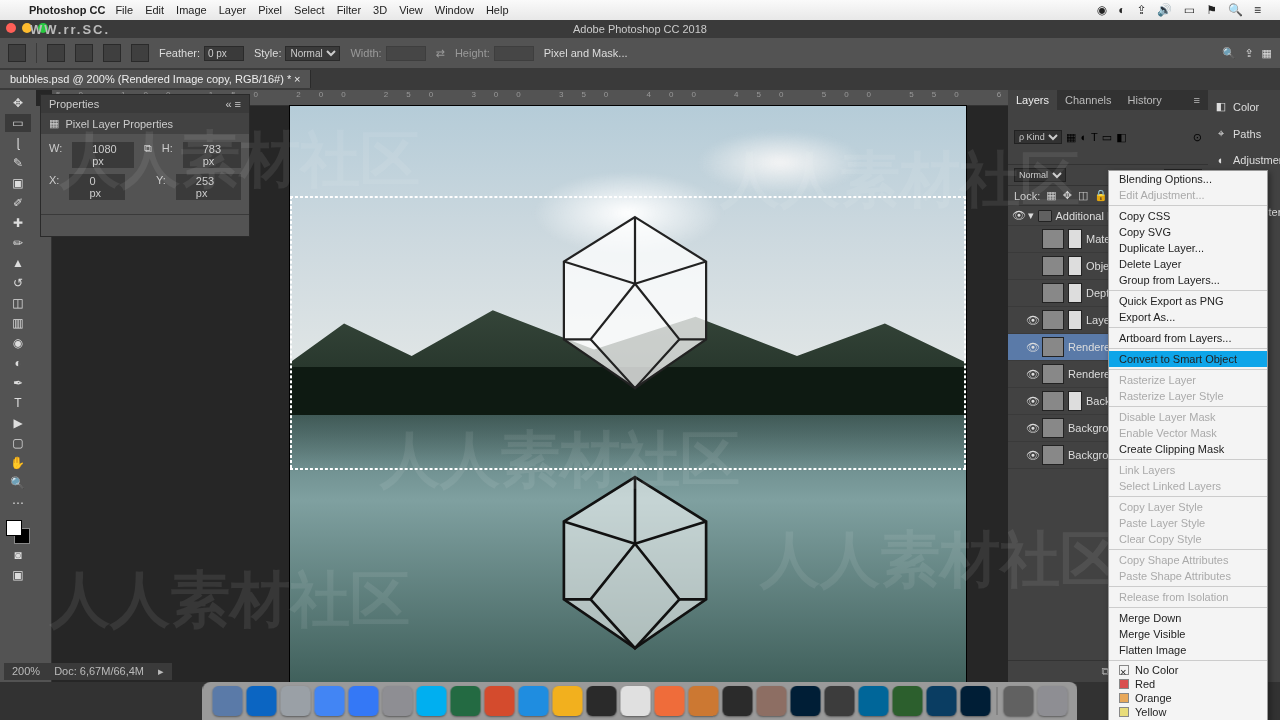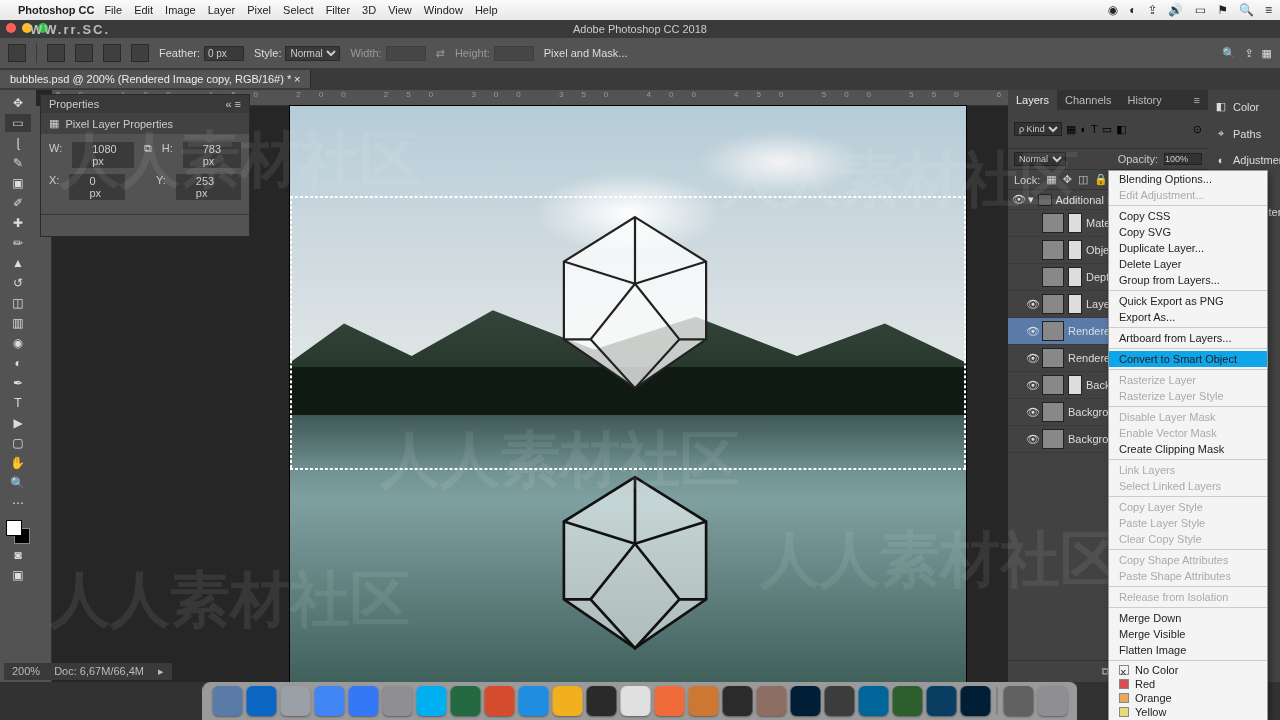--- a/index.html
+++ b/index.html
@@ -1,19 +1,19 @@
 <!DOCTYPE html>
 <html><head>
 <meta charset="utf-8">
 <style>
 * { margin: 0; padding: 0; box-sizing: border-box; font-family: -apple-system, "Helvetica Neue", Arial, sans-serif; font-size: 11px; user-select: none; }
 body { width: 1280px; height: 720px; background: #323232; overflow: hidden; position: relative; }
 
 
-.mac-menubar { height: 20px; background: linear-gradient(#fafafa,#e8e8e8); display: flex; align-items: center; padding: 0 8px; color: #222; }
+.mac-menubar { height: 20px; background: linear-gradient(#fafafa,#e8e8e8); display: flex; align-items: center; padding: 0 19px; color: #222; }
 .mac-menubar .apple { margin-right: 10px; }
 .mac-menubar .app-name { font-weight: 600; margin-right: 10px; }
 .mac-menubar .menu-item { margin-right: 12px; }
 .mac-menubar .spacer { flex: 1; }
 .mac-menubar .status-icons span { margin-left: 8px; font-size: 12px; }
 
 
 .app-titlebar { height: 18px; background: #3a3a3a; color: #ccc; text-align: center; font-size: 11px; line-height: 18px; position: relative; }
 .app-titlebar .traffic { position: absolute; left: 6px; top: 3px; display: flex; gap: 6px; }
 .app-titlebar .traffic span { width: 10px; height: 10px; border-radius: 50%; display: inline-block; }
@@ -72,21 +72,21 @@
 .shape svg { width:100%; height:100%; }
 .shape2 { top:360px; }
 .right-strip { width: 36px; background: #424242; display:flex; flex-direction:column; gap:14px; padding-top:10px; align-items:flex-start; padding-left:6px; color:#ddd; font-size:10px;}
 .right-strip .item { display:flex; align-items:center; gap:5px; cursor:pointer; }
 .right-strip .item .ic { width:14px; text-align:center;}
 
 .right-panels { position:absolute; right:36px; top:90px; bottom:38px; width:200px; background:#424242; display:flex; flex-direction:column;}
 .panel-tabs { display:flex; background:#323232; font-size:10px; }
 .panel-tabs .ptab { padding:4px 8px; color:#bbb; }
 .panel-tabs .ptab.active { background:#424242; color:#eee; }
-.panel-filter { padding:12px 6px; display:flex; align-items:center; gap:4px; border-bottom:1px solid #333;}
+.panel-filter { padding:20px 6px; display:flex; align-items:center; gap:4px; border-bottom:1px solid #333;}
 .panel-filter select{ background:#323232; color:#ccc; border:1px solid #222; font-size:9px;}
 .panel-modes { padding:3px 6px; display:flex; align-items:center; gap:6px; font-size:9px; color:#ccc; border-bottom:1px solid #333;}
 .panel-modes select, .panel-modes input { background:#323232; color:#ccc; border:1px solid #222; font-size:9px;}
 .layer-list { flex:1; overflow:auto;}
 .layer-row { display:flex; align-items:center; padding:3px 4px; gap:4px; border-bottom:1px solid #3a3a3a; color:#ddd; font-size:9px;}
 .layer-row .vis { width:12px; text-align:center;}
 .layer-row .thumb { width:22px; height:20px; background:#888; border:1px solid #222;}
 .layer-row .mask { width:14px; height:20px; background:#ddd; border:1px solid #222;}
 .layer-row.group .thumb { background:#616161; width:14px; height:12px; border-radius:1px;}
 .layer-row.selected { background:#5a7aa8;}

